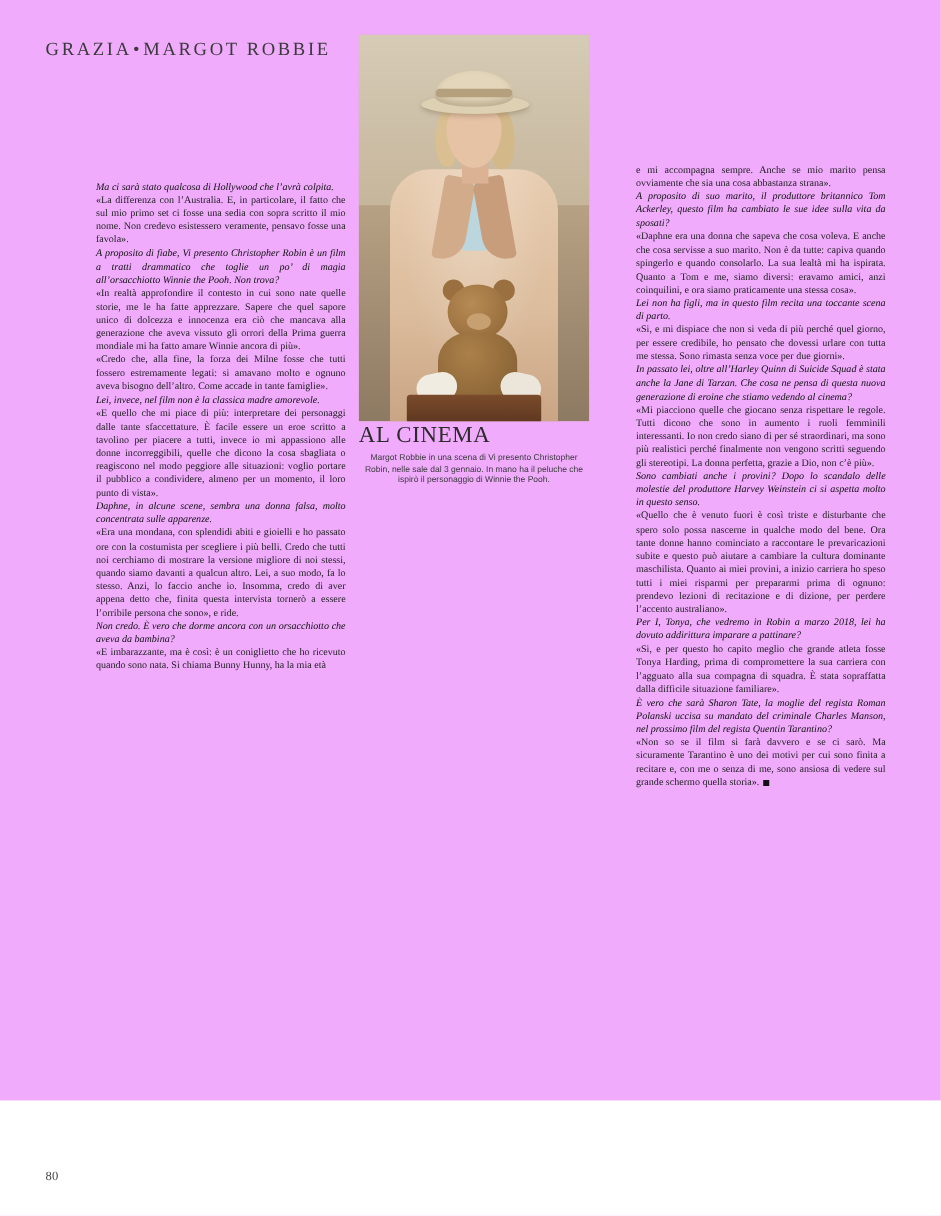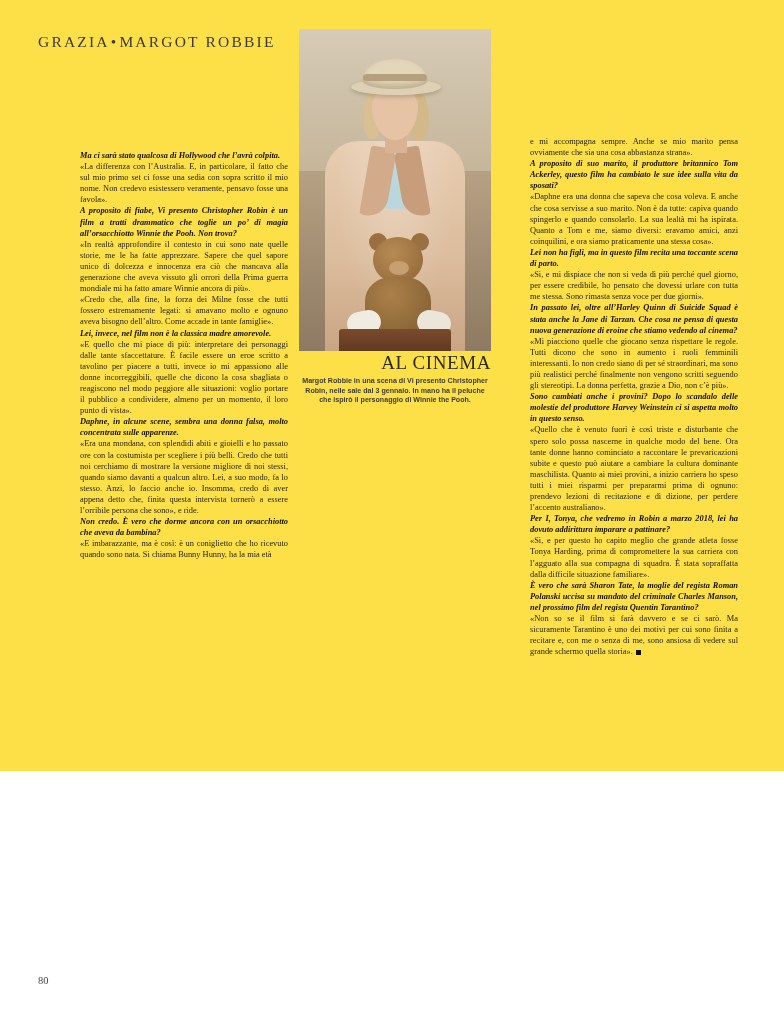--- a/index.html
+++ b/index.html
@@ -12,22 +12,22 @@
     height: 1013px;
     font-family: "Liberation Serif", serif;
     color: #1a1a1a;
     position: relative;
     overflow: hidden;
   }
   .page {
     position: absolute;
     left: 0; top: 0;
     width: 784px;
-    height: 771px;
-    background: #fde047;
+    height: 917px;
+    background: #f0abfc;
   }
 
   
   .masthead {
     position: absolute;
     left: 38px;
     top: 33px;
     font-family: "Liberation Serif", serif;
     font-size: 15.5px;
     letter-spacing: 2.2px;
@@ -216,58 +216,57 @@
     background: linear-gradient(180deg, #7a4b2c, #5e3720);
     border-radius: 3px;
   }
 
   
   .cinema-title {
     position: absolute;
     left: 299px;
     top: 352px;
     width: 192px;
-    text-align: right;
+    text-align: left;
     font-family: "Liberation Serif", serif;
     font-size: 19px;
     letter-spacing: 0.6px;
     color: #2b2b2b;
   }
   .caption {
     position: absolute;
     left: 299px;
     top: 377px;
     width: 192px;
     text-align: center;
     font-family: "Liberation Sans", sans-serif;
     font-size: 7.1px;
     line-height: 9.6px;
     color: #3a3a3a;
-    font-weight: bold;
   }
 
   
   .col {
     position: absolute;
     width: 208px;
     font-size: 8.4px;
     line-height: 11.1px;
     text-align: justify;
     color: #1d1d1d;
   }
   .col.left  { left: 80px;  top: 150px; }
   .col.right { left: 530px; top: 136px; }
 
   .col p { margin: 0 0 0 0; }
   .q {            
     text-indent: 0;
   }
   .ask {          
     font-style: italic;
-    font-weight: bold;
+    font-weight: normal;
     color: #111;
   }
 
   
   .folio {
     position: absolute;
     left: 38px;
     top: 975px;
     font-family: "Liberation Serif", serif;
     font-size: 10.5px;

